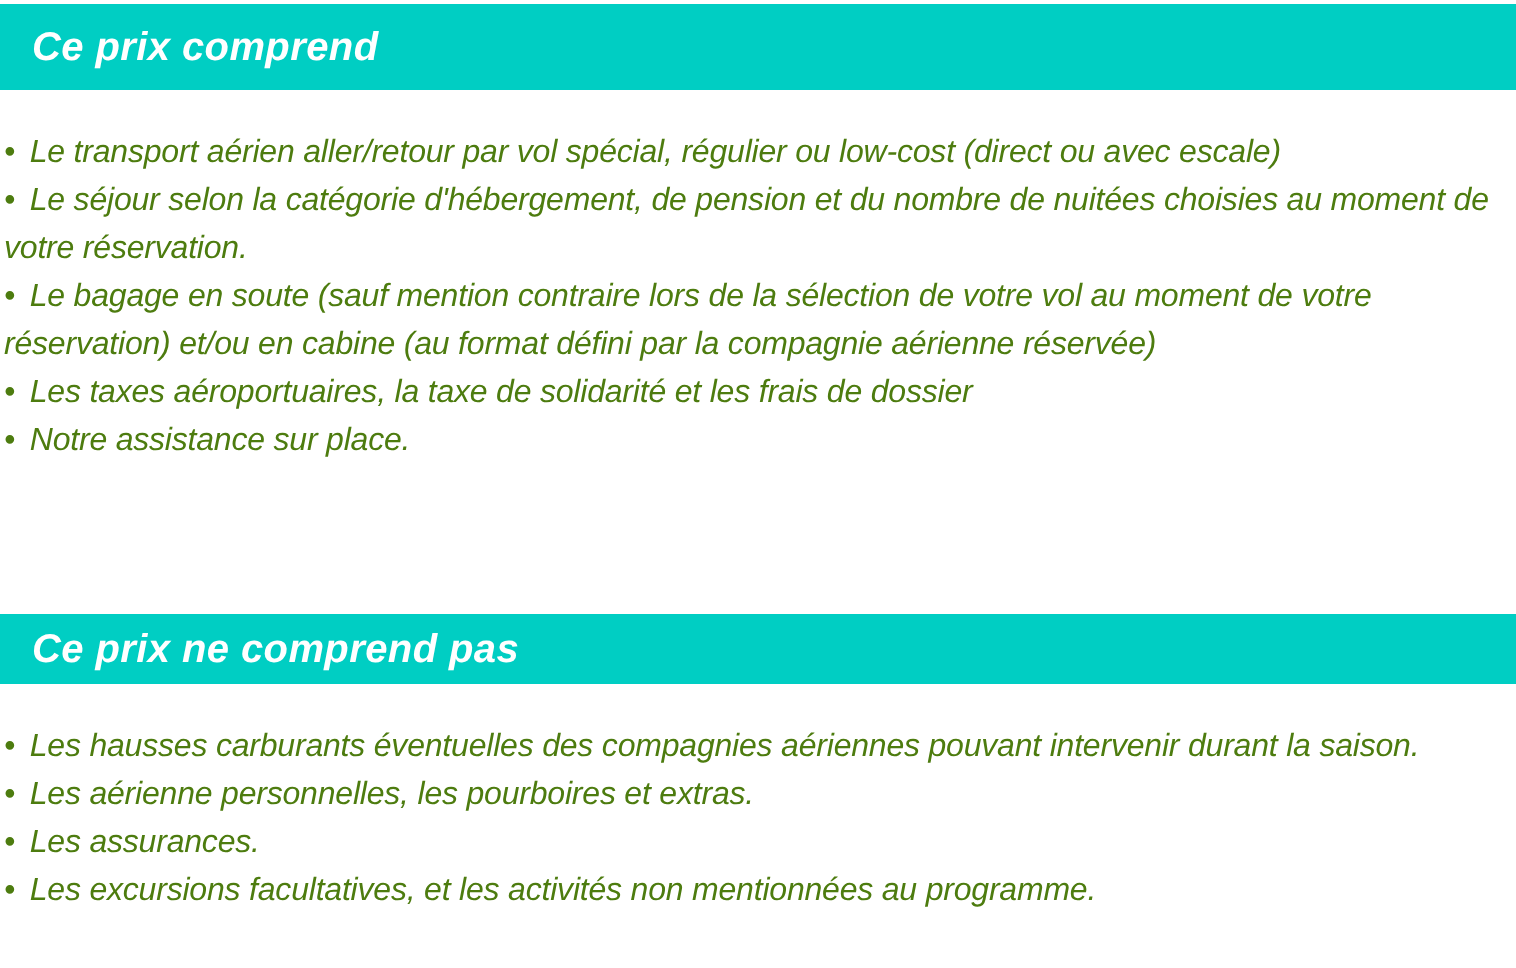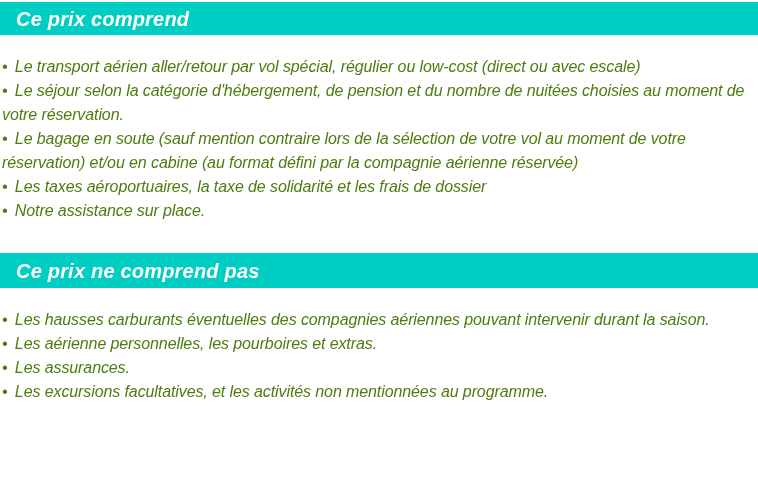--- a/index.html
+++ b/index.html
@@ -10,41 +10,41 @@
   .page {
     position: relative;
     width: 758px;
     height: 484px;
     background: #ffffff;
     font-family: "Liberation Sans", sans-serif;
     overflow: hidden;
     box-sizing: border-box;
   }
   .section-header {
-    height: 33px;
+    height: 43px;
     background: #00cec3;
     display: flex;
     align-items: center;
     box-sizing: border-box;
     padding-left: 16px;
   }
   .section-header h2 {
     margin: 0;
     color: #ffffff;
     font-size: 20px;
     font-weight: bold;
     font-style: italic;
     letter-spacing: 0.2px;
     line-height: 1;
   }
   .bar-included {
     margin-top: 2px;
   }
   .bar-excluded {
-    margin-top: 30px;
+    margin-top: 74px;
     height: 35px;
   }
   .item-list {
     padding: 20px 2px 0 2px;
   }
   .item {
     margin: 0;
     color: #4d7c0f;
     font-size: 16px;
     font-style: italic;

